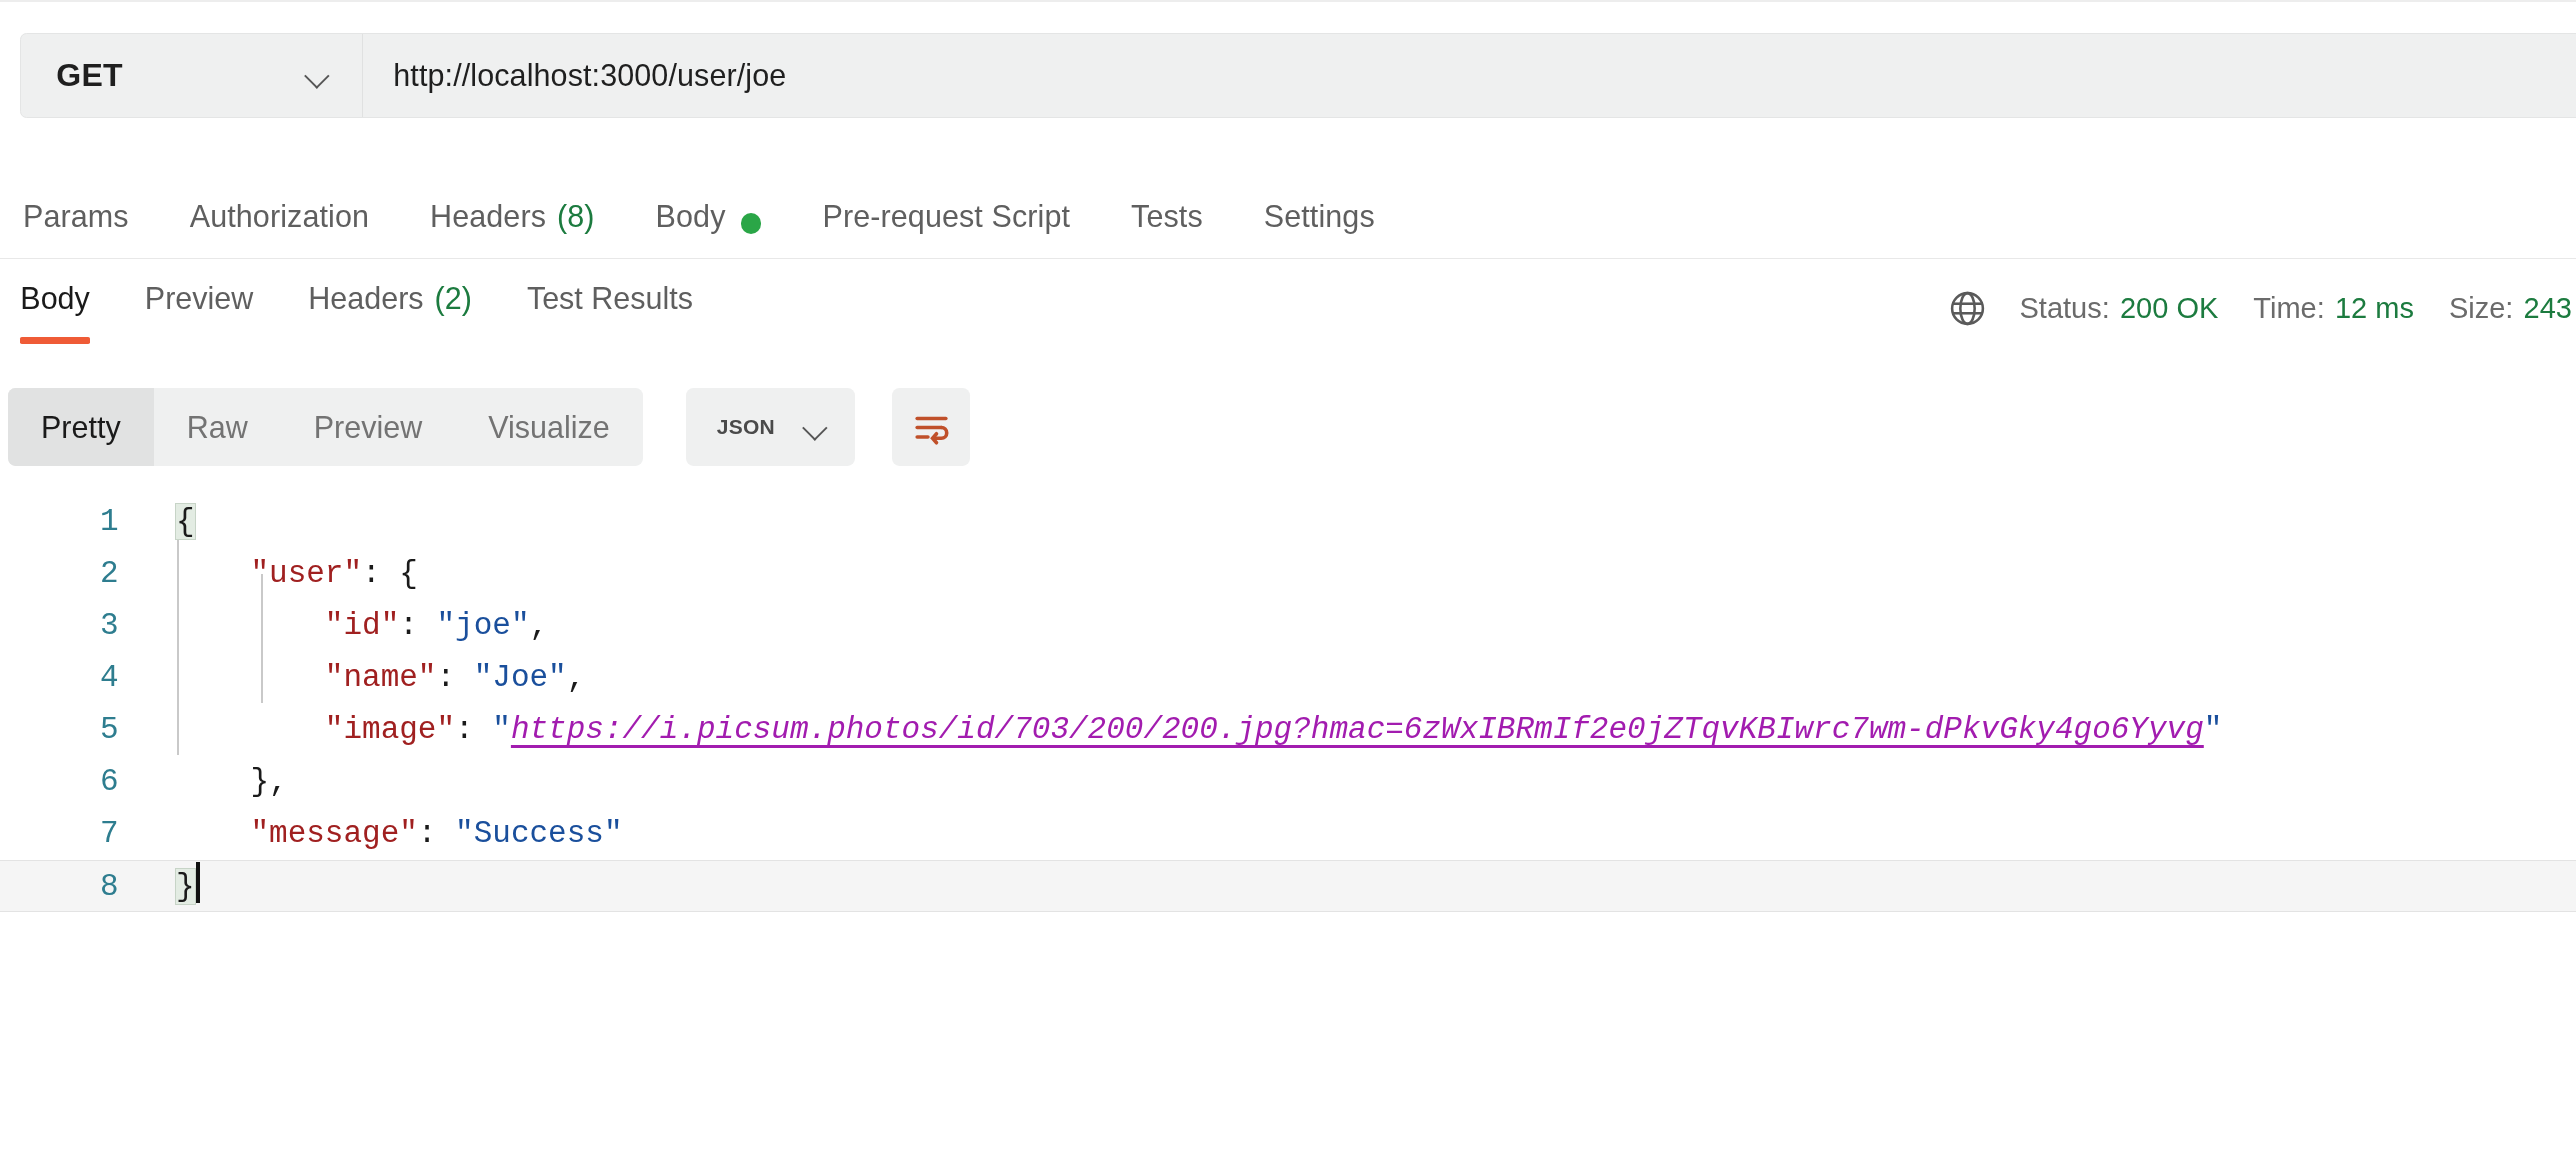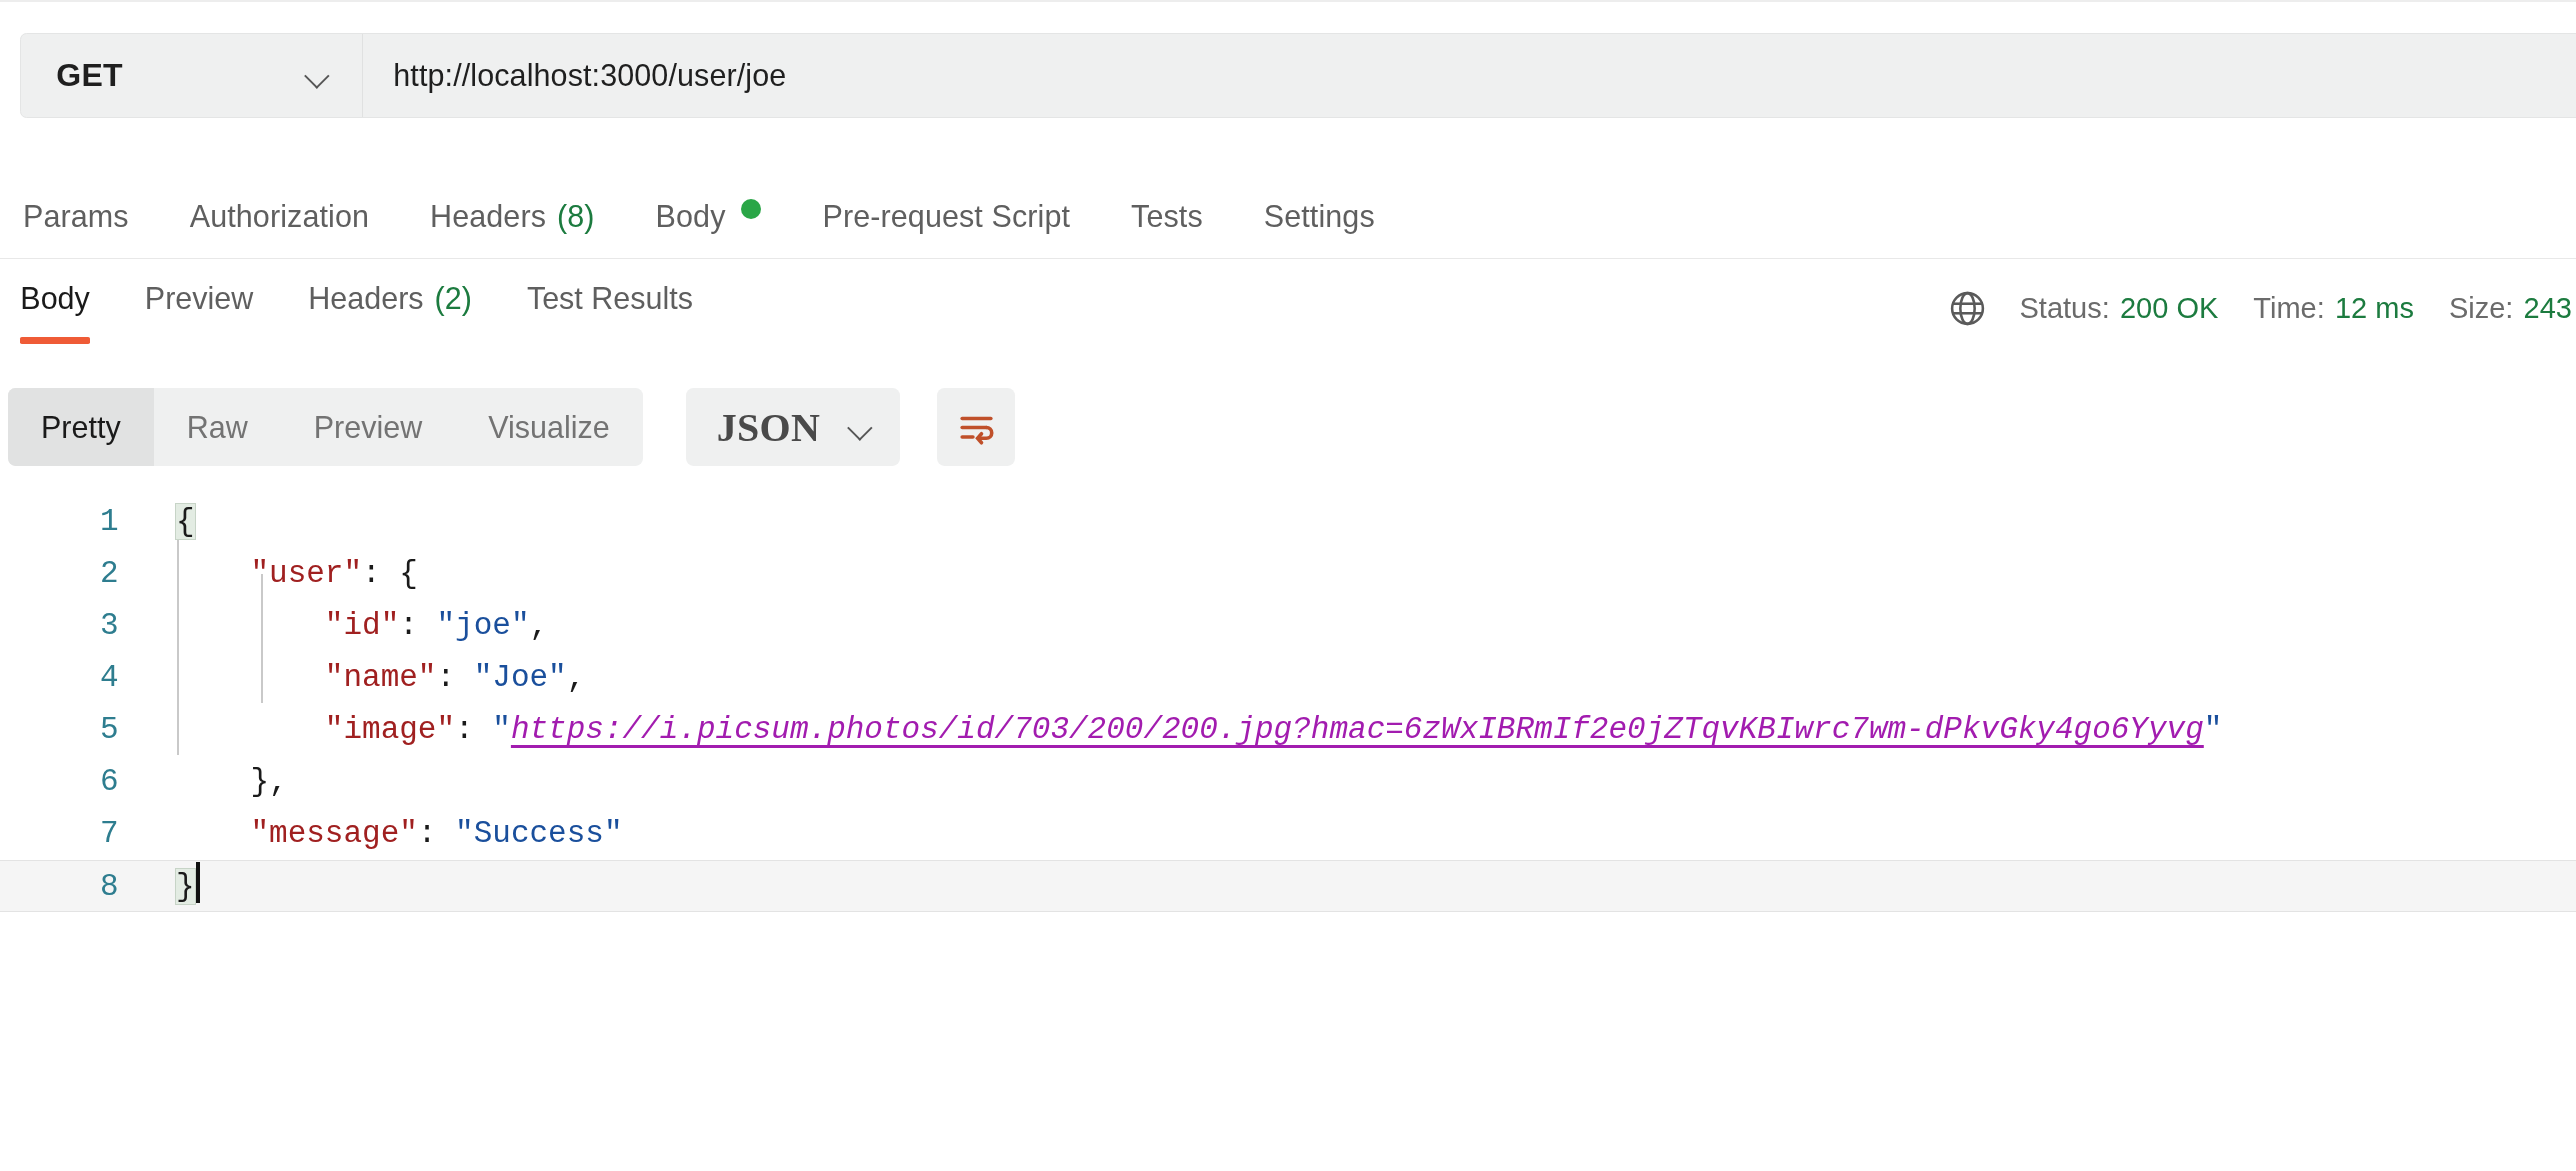--- a/index.html
+++ b/index.html
@@ -91,21 +91,21 @@
     align-items: center;
     padding-left: 23px;
     border-bottom: 0.9px solid #e8e8e8;
   }
   .req-tab {
     font-size: 30.5px;
     color: #5f5f5f;
     margin-right: 61px;
     white-space: nowrap;
     display: flex;
-    align-items: flex-start;
+    align-items: flex-end;
     cursor: pointer;
     letter-spacing: 0.1px;
   }
   .req-tab .count { color: #1c7b3f; margin-left: 11px; }
   .dot-green {
     width: 20.3px;
     height: 20.3px;
     border-radius: 50%;
     background: #2aa647;
     margin-left: 15.7px;
@@ -212,25 +212,24 @@
     height: 78px;
     background: #eff0f0;
     border-radius: 7.4px;
     display: flex;
     align-items: center;
     padding: 0 26px 0 31px;
     gap: 28px;
     cursor: pointer;
   }
   .format-label {
-    font-size: 40px;
+    font-size: 21px;
     color: #4a4a4a;
     font-weight: 600;
     letter-spacing: 0.3px;
-    font-family: Liberation Serif, serif;
   }
   .wrap-btn {
     margin-left: 22px;
     width: 78px;
     height: 78px;
     background: #eff0f0;
     border-radius: 7.4px;
     display: flex;
     align-items: center;
     justify-content: center;

